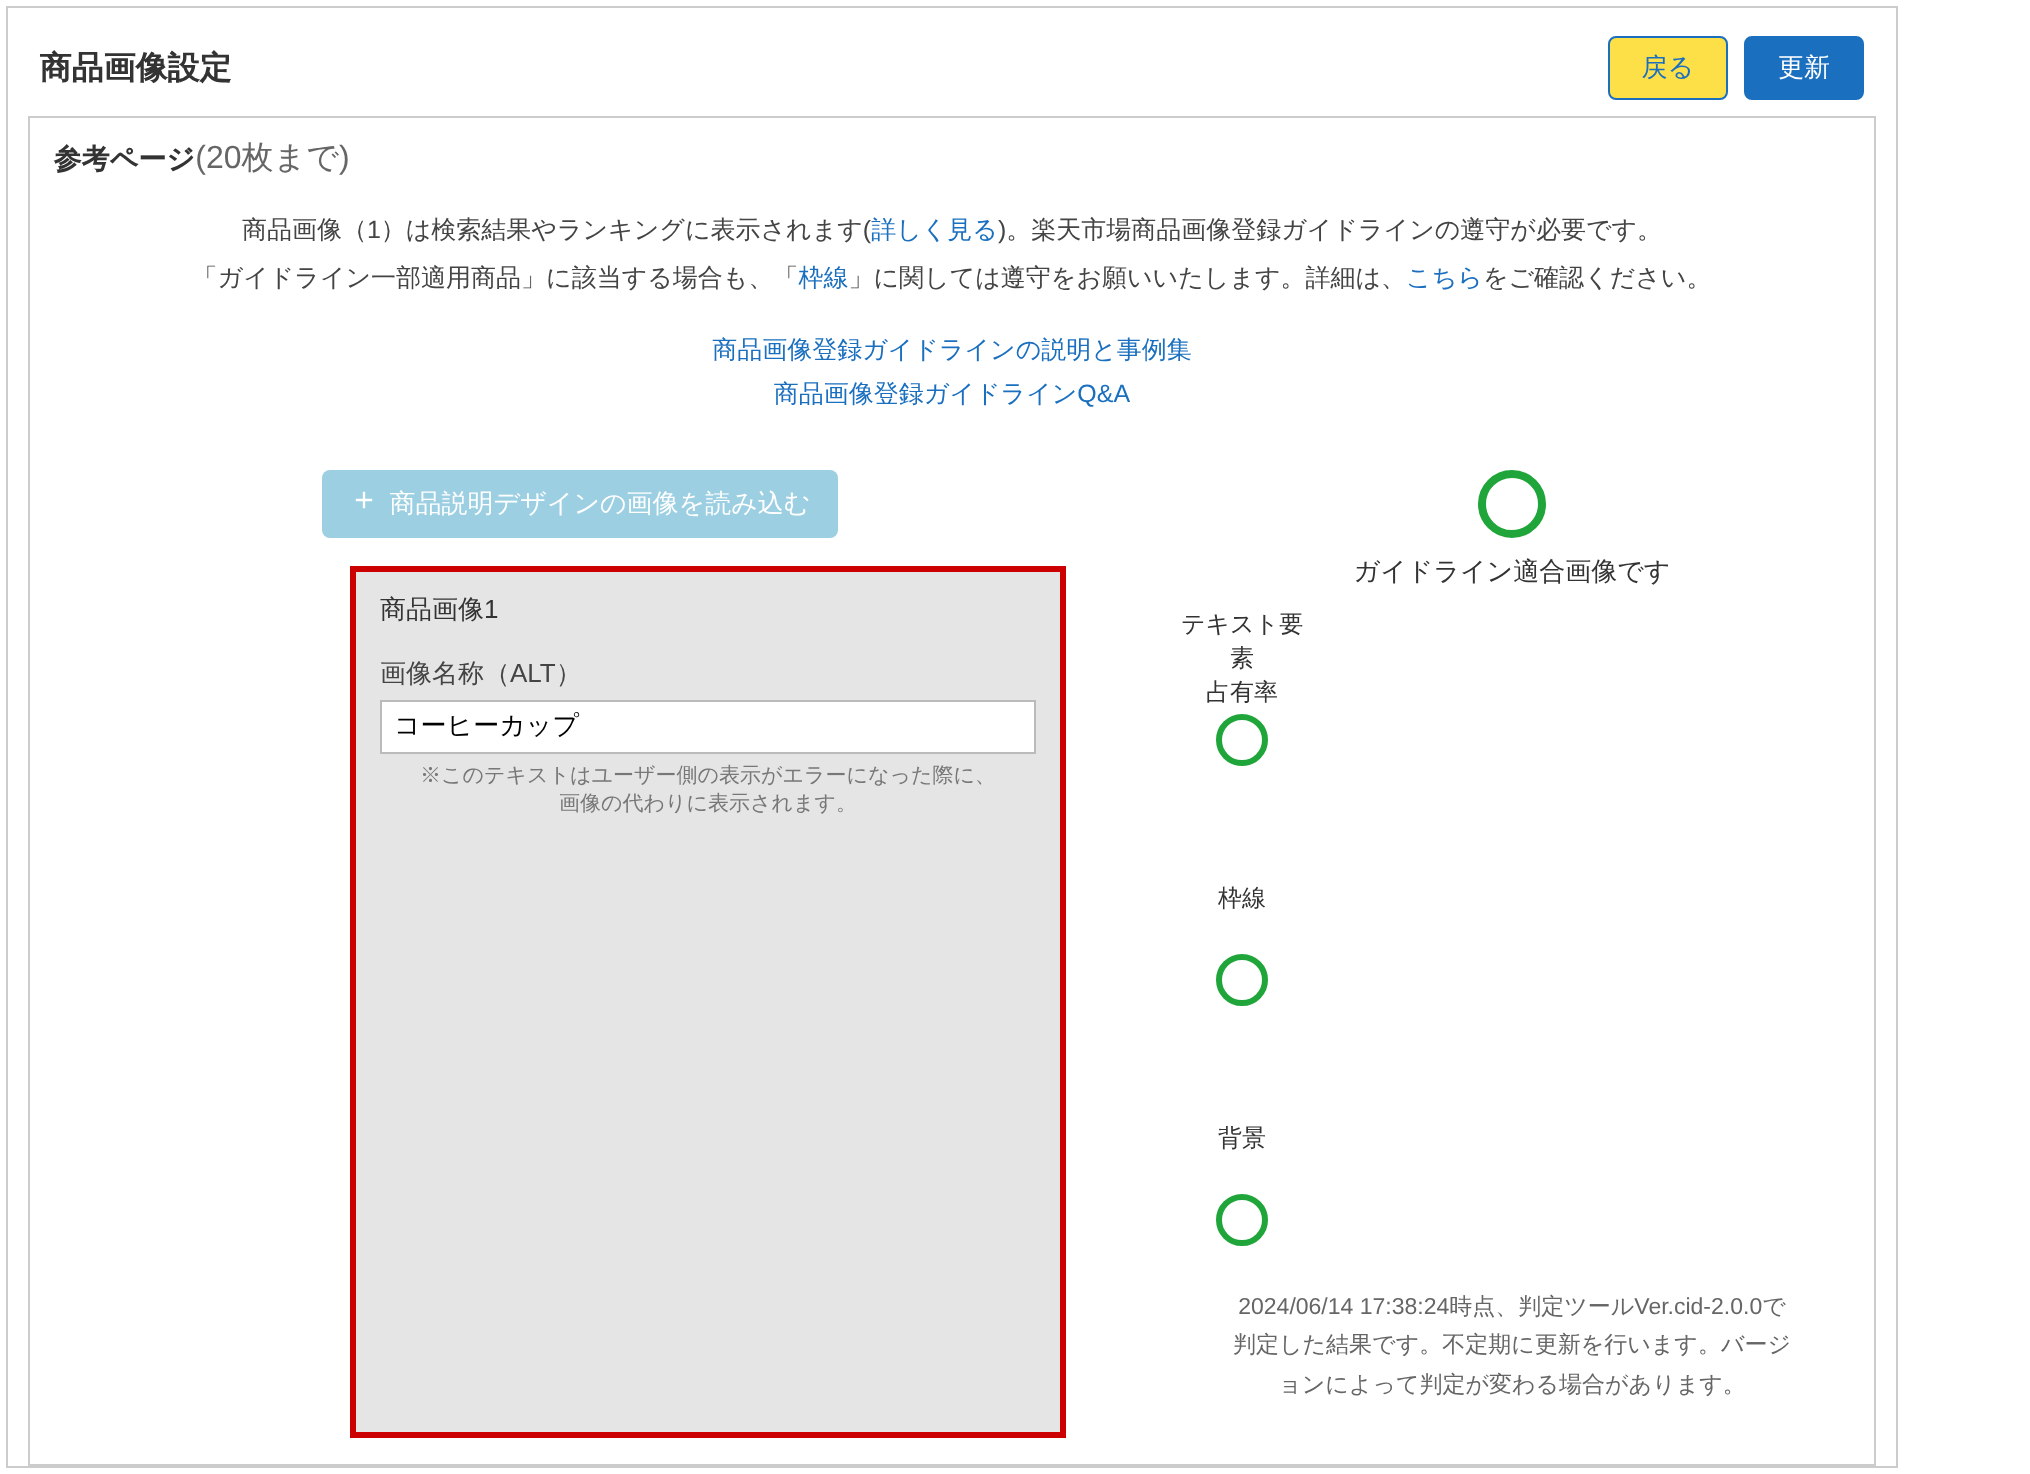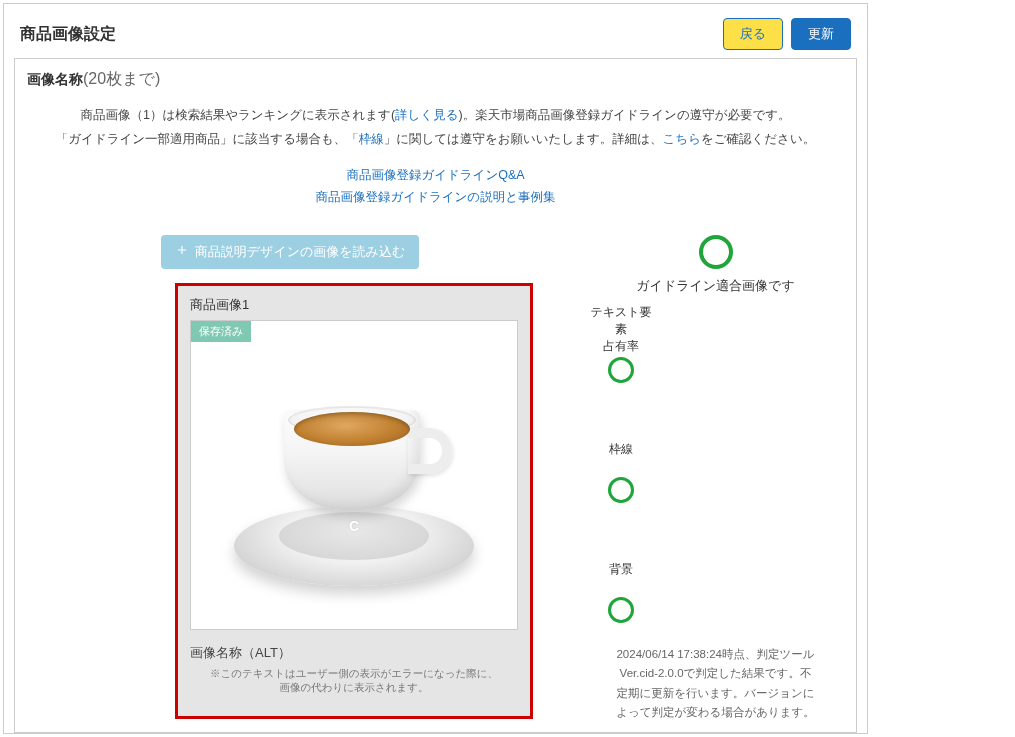--- a/index.html
+++ b/index.html
@@ -5,21 +5,21 @@
   * { box-sizing: border-box; margin: 0; padding: 0; }
   body {
     font-family: "Meiryo", "Hiragino Kaku Gothic Pro", sans-serif;
     font-size: 13px;
     color: #333;
     background: #fff;
   }
   .outer {
     border: 1px solid #ccc;
     margin: 3px;
-    width: 865px;
+    width: 946px;
     height: 731px;
     position: relative;
     overflow: hidden;
   }
   .hdr {
     display: flex;
     align-items: center;
     justify-content: space-between;
     padding: 14px 16px 8px 16px;
   }
@@ -234,71 +234,57 @@
     <h1>商品画像設定</h1>
     <div class="btns">
       <button class="btn btn-back">戻る</button>
       <button class="btn btn-update">更新</button>
     </div>
   </div>
 
   <div class="inner-panel">
 
     <div class="section-title">
-      <b>画像名称</b><span class="sub">(20枚まで)</span>
+      <b>参考ページ</b><span class="sub">(20枚まで)</span>
     </div>
 
     <div class="info-lines">
       <div>
         <span>商品画像（1）は検索結果やランキングに表示されます(</span><a href="#" class="linklike">詳しく見る</a><span>)。楽天市場商品画像登録ガイドラインの遵守が必要です。</span>
       </div>
       <div>
         <span>「ガイドライン一部適用商品」に該当する場合も、「</span><span class="linklike">枠線</span><span>」に関しては遵守をお願いいたします。詳細は、</span><a href="#" class="linklike">こちら</a><span>をご確認ください。</span>
       </div>
     </div>
 
     <div class="ref-block">
+      <a href="#">商品画像登録ガイドラインの説明と事例集</a>
       <a href="#">商品画像登録ガイドラインQ&amp;A</a>
-      <a href="#">商品画像登録ガイドラインの説明と事例集</a>
     </div>
 
     <div class="main-cols">
 
       <div class="left-col">
         <div class="load-btn-wrap">
           <button class="load-btn">
             <span>
               <svg width="14" height="14" viewBox="0 0 24 24" fill="#fff">
                   <path d="M19 13h-6v6h-2v-6H5v-2h6V5h2v6h6z"></path>
                 </svg>
             </span>
             <span>商品説明デザインの画像を読み込む</span>
           </button>
         </div>
 
         <div class="redbox">
           <div class="card-inner">
             <div class="img-title">商品画像1</div>
-            <div class="img-frame">
-              <div class="save-badge">保存済み</div>
-              <div class="cup-wrap">
-                <div class="saucer">
-                  <div class="saucer-inner"></div>
-                </div>
-                <div class="cup">
-                  <div class="cup-body"></div>
-                  <div class="handle"></div>
-                  <div class="rim"></div>
-                  <div class="liquid"></div>
-                </div>
-                <div class="cup-c">C</div>
-              </div>
-            </div>
 
             <div class="alt-label">画像名称（ALT）</div>
+            <input class="alt-input" type="text" value="コーヒーカップ" style="">
             <div class="alt-note">
               <span>※このテキストはユーザー側の表示がエラーになった際に、</span><br>
               <span>画像の代わりに表示されます。</span>
             </div>
           </div>
         </div>
       </div>
 
       <div class="right-col">
         <div class="big-circle"></div>

